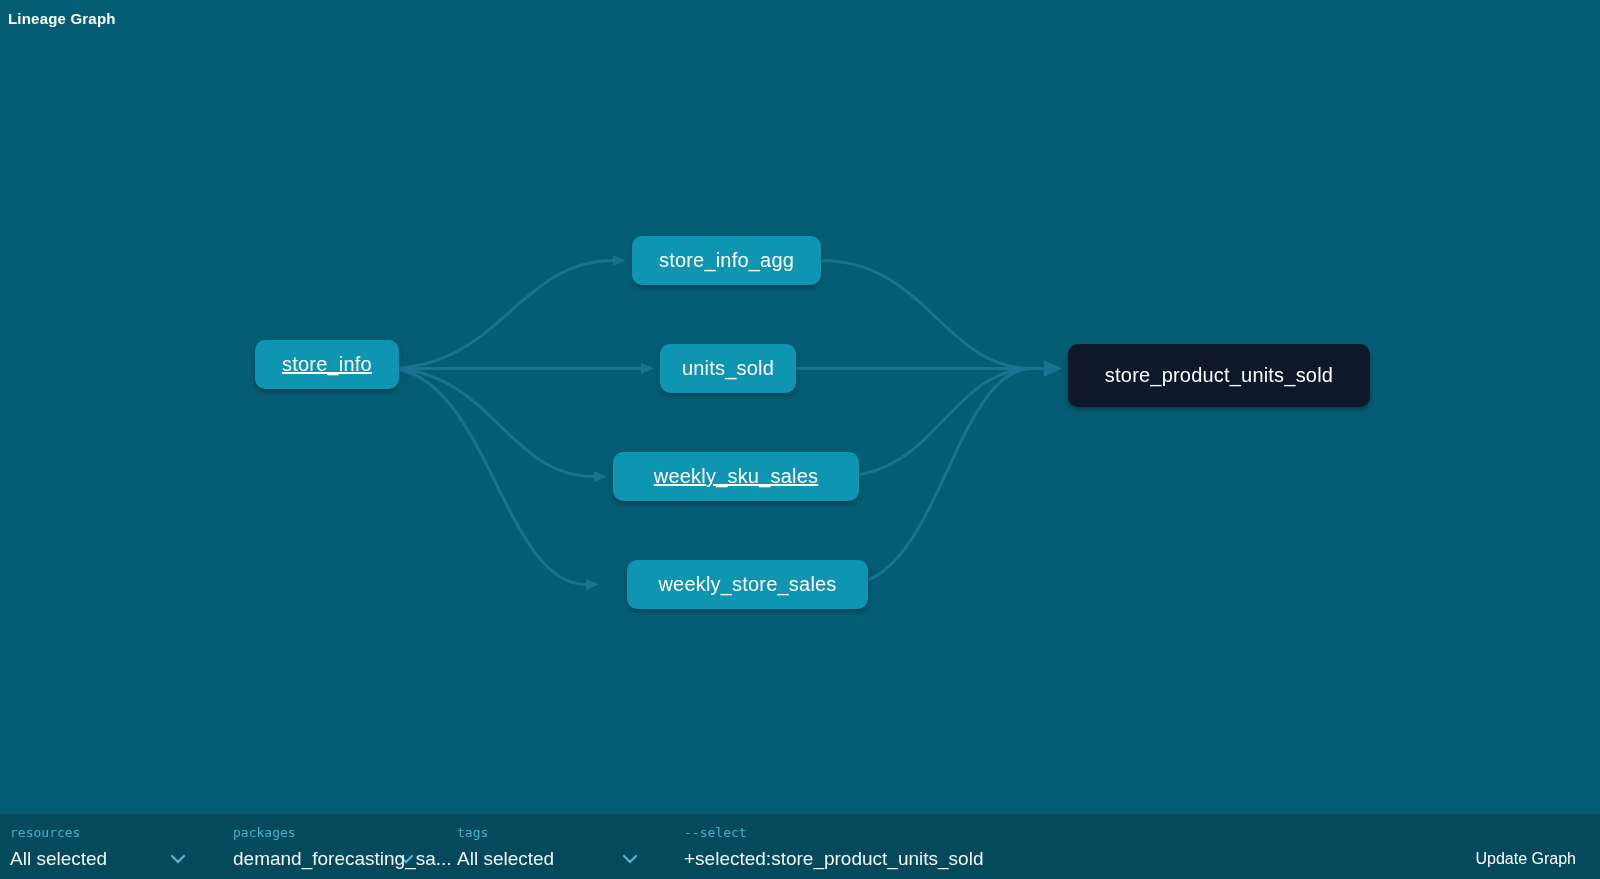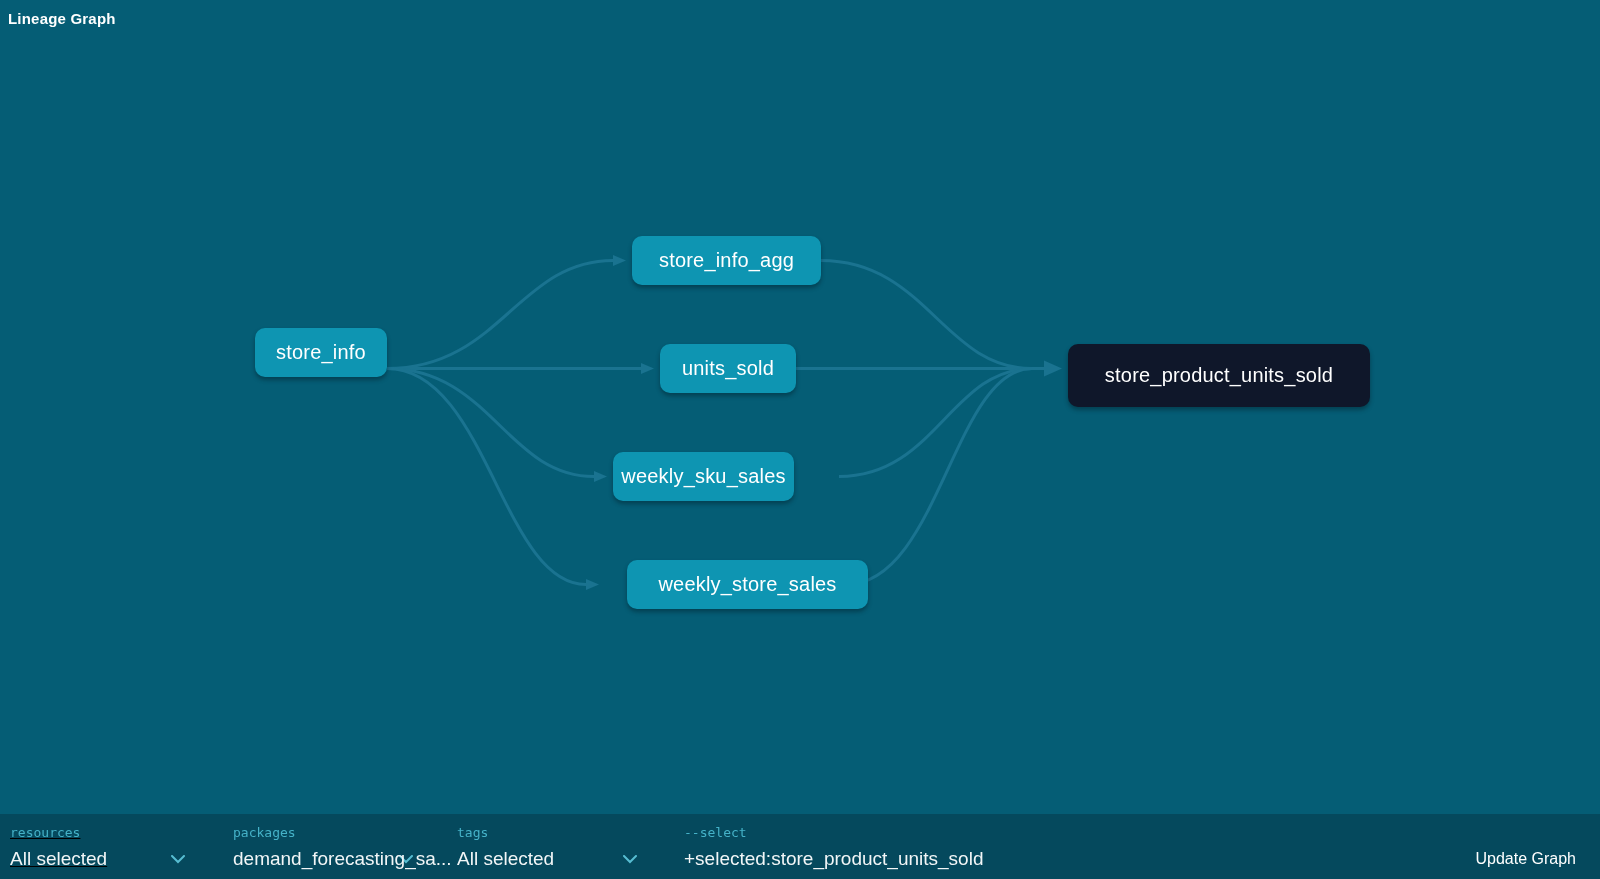--- a/index.html
+++ b/index.html
@@ -21,21 +21,21 @@
   .filterbar { position:absolute; left:0; top:814px; width:1600px; height:65px; }
   .field { position:absolute; top:12px; }
   .flabel { font-family:"DejaVu Sans Mono", monospace; font-size:13px; color:#45B2C8;
     line-height:14px; }
   .fvalue { margin-top:10px; display:flex; align-items:center; justify-content:space-between;
     font-size:19px; color:#F2F6F7; line-height:18px; position:relative; }
   .fvalue .vtext { position:relative; z-index:2; }
   .chev { flex:0 0 auto; display:block; }
   .chev-overlap { position:absolute; left:166px; top:5px; z-index:1; }
   .dim { color:#4E93A6; }
-  .f0 { left:10px;  width:175px;text-decoration:underline; }
+  .f0 { left:10px;  width:175px; }
   .f1 { left:233px; width:180px; }
   .f2 { left:457px; width:180px; }
   .f3 { left:684px; width:360px; }
   .f4 { left:1058px; width:200px; }
   .update-btn { position:absolute; top:36px; right:24px; font-size:16px; color:#FFFFFF;
     background:none; border:none; cursor:pointer; font-family:"Liberation Sans", sans-serif; }
 </style>
 </head>
 <body>
 
@@ -53,24 +53,24 @@
         <path d="M387,368.5 C486.5,368.5 502.42,584.5 586,584.5" fill="none" stroke="#1A7390" stroke-width="3"></path>
         <polygon points="586,579 586,590 599,584.5" fill="#1A7390"></polygon>
         <path d="M821,260.5 C926.5,260.5 943.38,368.5 1032,368.5" fill="none" stroke="#1A7390" stroke-width="3"></path>
         <path d="M796,368.5 L1032,368.5" fill="none" stroke="#1A7390" stroke-width="3"></path>
         <path d="M839,476.5 C935.5,476.5 950.94,368.5 1032,368.5" fill="none" stroke="#1A7390" stroke-width="3"></path>
         <path d="M846,584.5 C939,584.5 953.88,368.5 1032,368.5" fill="none" stroke="#1A7390" stroke-width="3"></path>
         <path d="M1032,368.5 L1044,368.5" fill="none" stroke="#1A7390" stroke-width="3"></path>
         <polygon points="1044,360.5 1044,376.5 1062,368.5" fill="#1A7390"></polygon>
       </svg>
     <div id="node-layer">
-        <div class="node" style="left: 255px; top: 328px; width: 132px; height: 49px; background: rgb(14, 149, 178);">store_info</div>
+        <div class="node" style="left: 255px; top: 340px; width: 144px; height: 49px; background: rgb(14, 149, 178); text-decoration: underline;">store_info</div>
         <div class="node" style="left: 632px; top: 236px; width: 189px; height: 49px; background: rgb(14, 149, 178);">store_info_agg</div>
         <div class="node" style="left: 660px; top: 344px; width: 136px; height: 49px; background: rgb(14, 149, 178);">units_sold</div>
-        <div class="node" style="left: 613px; top: 452px; width: 181px; height: 49px; background: rgb(14, 149, 178);">weekly_sku_sales</div>
+        <div class="node" style="left: 613px; top: 452px; width: 246px; height: 49px; background: rgb(14, 149, 178); text-decoration: underline;">weekly_sku_sales</div>
         <div class="node" style="left: 605px; top: 560px; width: 241px; height: 49px; background: rgb(14, 149, 178); margin-left: 22px;">weekly_store_sales</div>
         <div class="node" style="left: 1068px; top: 344px; width: 302px; height: 63px; background: #0f172a;">store_product_units_sold</div>
       </div>
   </div>
 
   <div class="filterbar" id="filterbar" style="background: rgb(5, 73, 93);">
 
     <div class="field f0">
       <div class="flabel">resources</div>
       <div class="fvalue">

